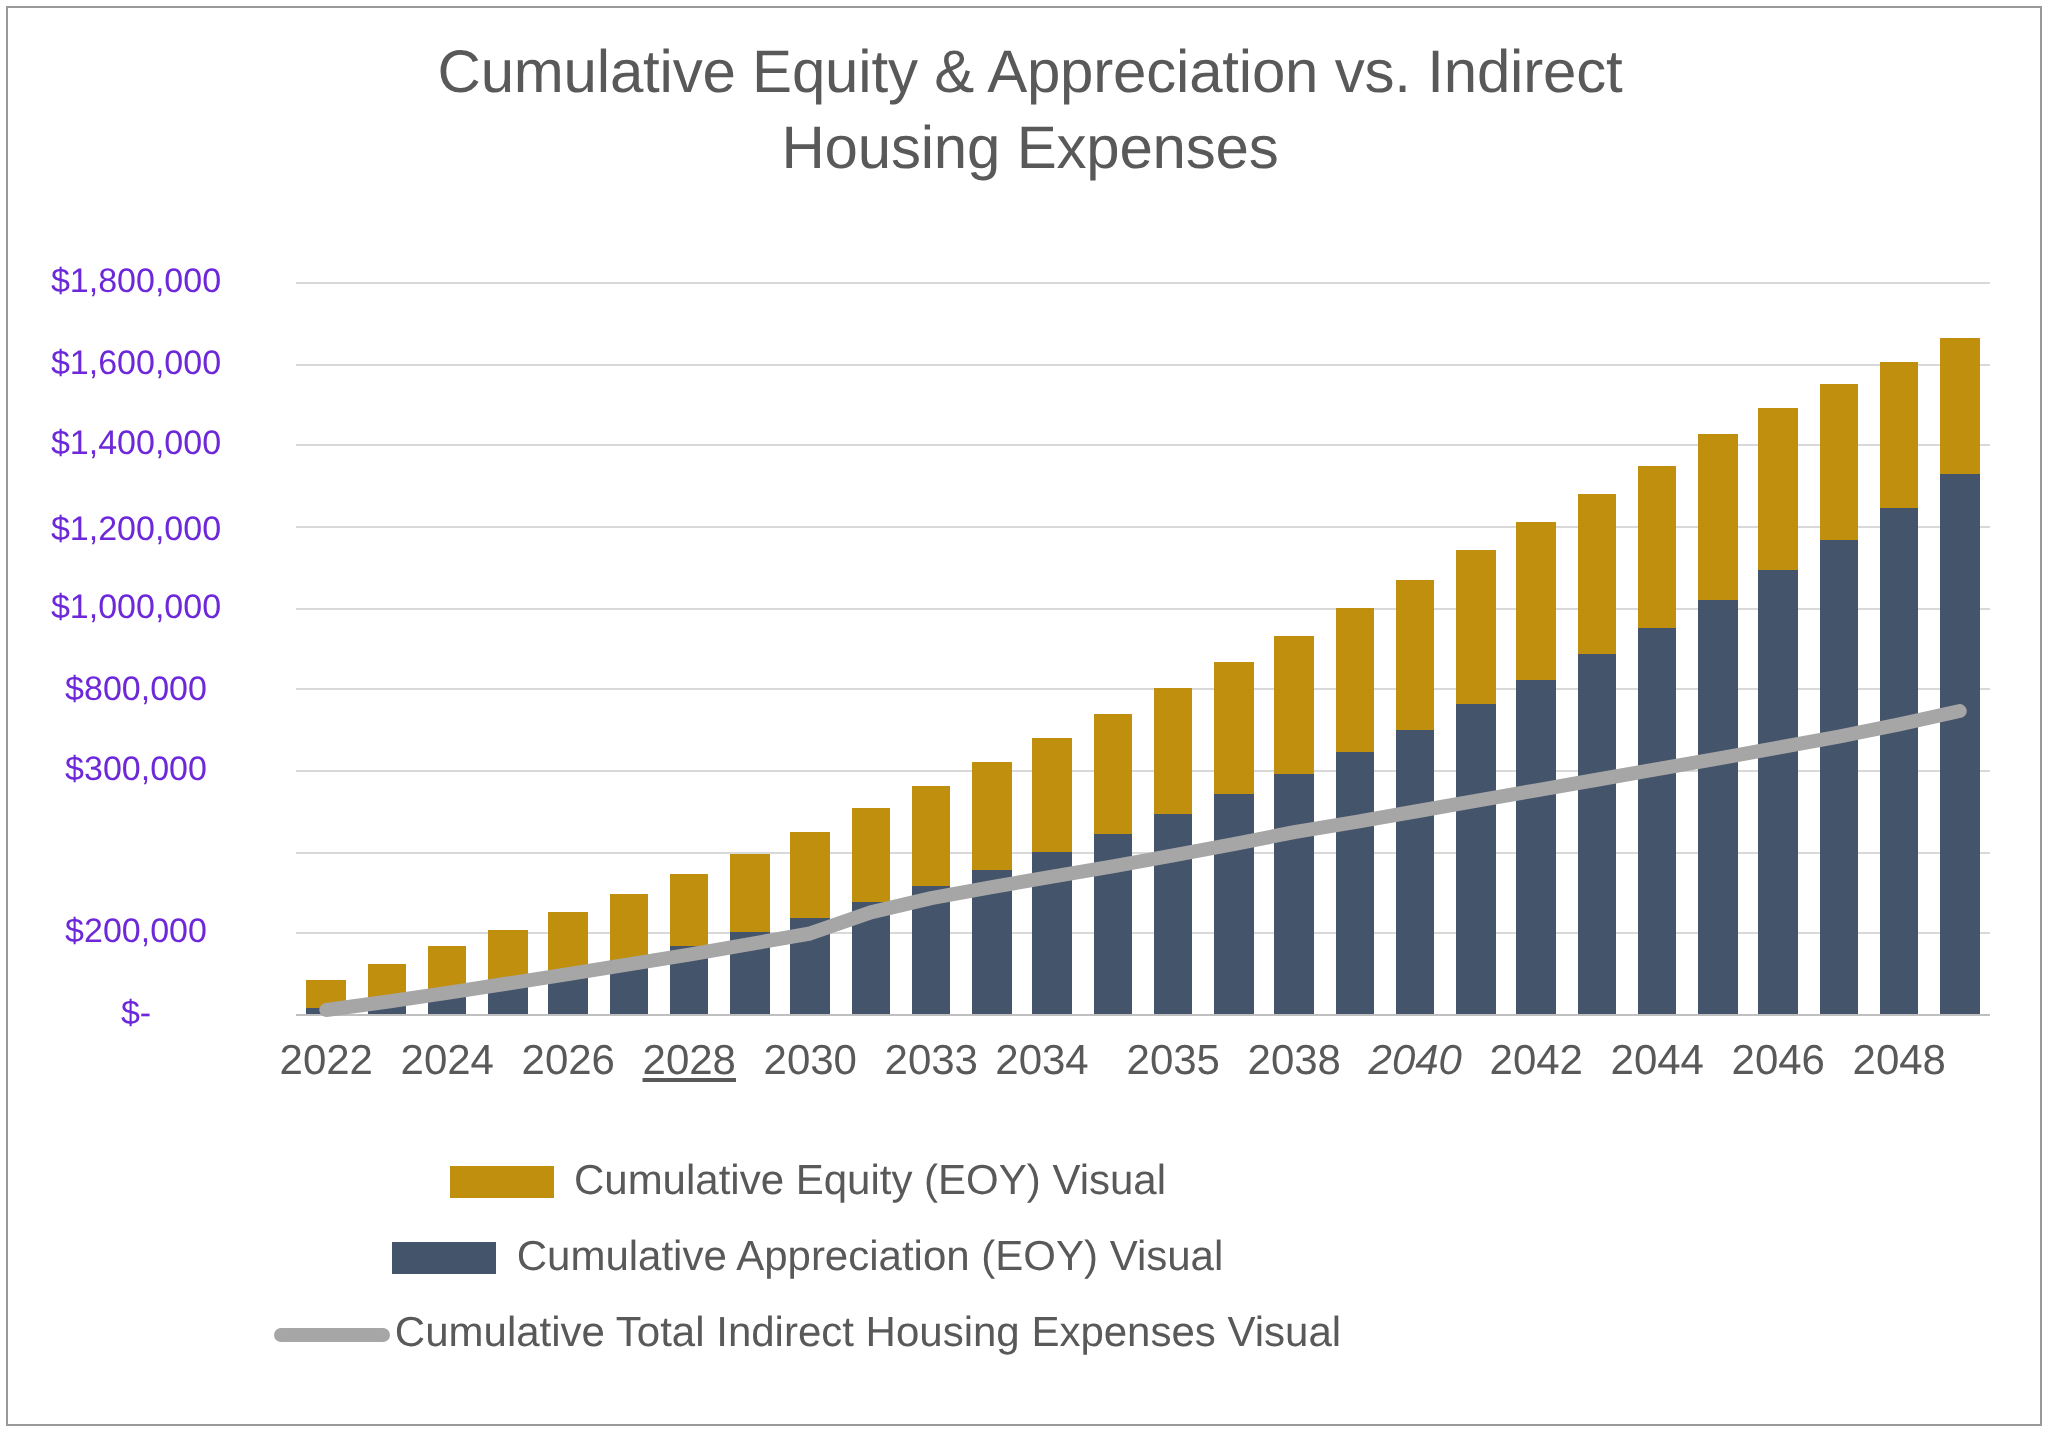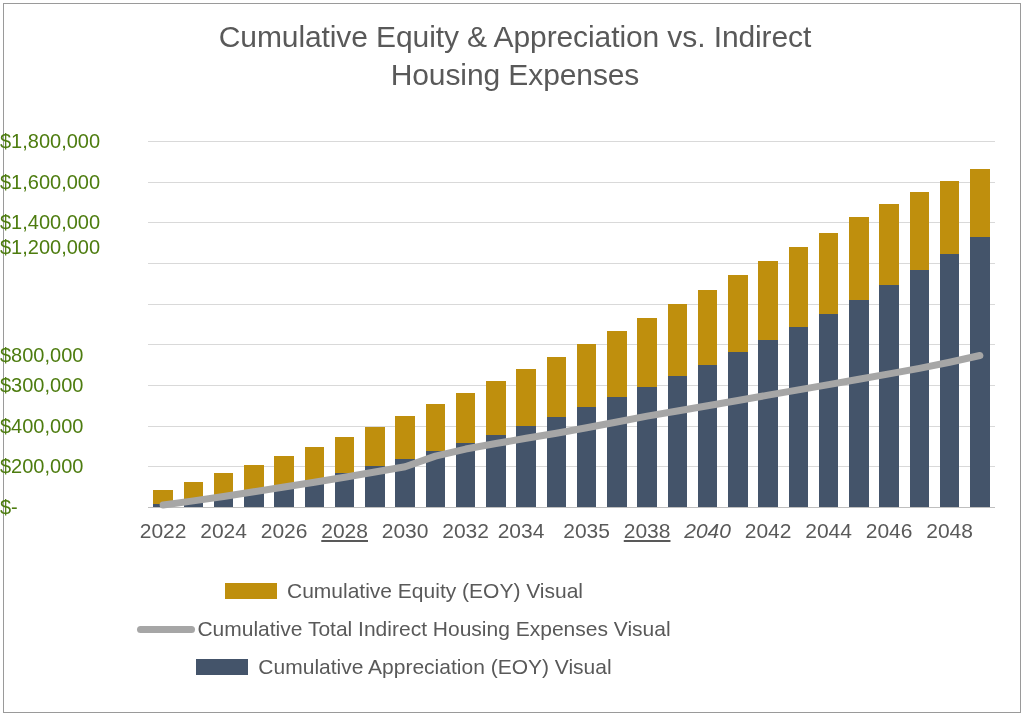--- a/index.html
+++ b/index.html
@@ -71,23 +71,23 @@
     position: absolute;
     left: 0px;
     top: 141px;
     width: 136px;
     height: 366px;
   }
   .y-tick-label {
     position: absolute;
     right: 0;
     width: 136px;
-    text-align: left;
-    font-size: 20px;
-    color: #4d7c0f;
+    text-align: center;
+    font-size: 17px;
+    color: #6d28d9;
     transform: translateY(-50%);
     white-space: nowrap;
   }
   
   #x-axis-labels {
     position: absolute;
     left: 148px;
     top: 519px;
     width: 847px;
     height: 34px;
@@ -158,24 +158,24 @@
 <div id="chart-frame">
 
   <div class="chart-border"></div>
 
   <div id="chart-title">Cumulative Equity &amp; Appreciation vs. Indirect
 Housing Expenses</div>
 
   <div id="y-axis-labels">
       <div class="y-tick-label" style="top: 366px;">$-</div>
       <div class="y-tick-label" style="top: 325.333px;">$200,000</div>
-      <div class="y-tick-label" style="top: 284.667px;">$400,000</div>
       <div class="y-tick-label" style="top: 244px;">$300,000</div>
-      <div class="y-tick-label" style="top: 214px;">$800,000</div>
-      <div class="y-tick-label" style="top: 106px; margin-left: 12px;">$1,200,000</div>
+      <div class="y-tick-label" style="top: 204px;">$800,000</div>
+      <div class="y-tick-label" style="top: 162.667px;">$1,000,000</div>
+      <div class="y-tick-label" style="top: 124px; margin-left: 12px;">$1,200,000</div>
       <div class="y-tick-label" style="top: 81.3333px;">$1,400,000</div>
       <div class="y-tick-label" style="top: 40.6667px;">$1,600,000</div>
       <div class="y-tick-label" style="top: 0px;">$1,800,000</div>
     </div>
 
   <div id="plot-area">
     <div id="gridlines">
         <div class="gridline baseline" style="top: 366px;"></div>
         <div class="gridline" style="top: 325.333px;"></div>
         <div class="gridline" style="top: 284.667px;"></div>
@@ -307,45 +307,45 @@
         </svg>
       </div>
   </div>
 
   <div id="x-axis-labels">
       <div class="x-tick-label" style="left: 15.125px;">2022</div>
       <div class="x-tick-label" style="left: 75.625px;">2024</div>
       <div class="x-tick-label" style="left: 136.125px;">2026</div>
       <div class="x-tick-label" style="left: 196.625px; text-decoration: underline;">2028</div>
       <div class="x-tick-label" style="left: 257.125px;">2030</div>
-      <div class="x-tick-label" style="left: 317.625px;">2032</div>
+      <div class="x-tick-label" style="left: 317.625px;">2033</div>
       <div class="x-tick-label" style="left: 373px;">2034</div>
       <div class="x-tick-label" style="left: 438.625px;">2035</div>
-      <div class="x-tick-label" style="left: 499.125px; text-decoration: underline;">2038</div>
+      <div class="x-tick-label" style="left: 499.125px;">2038</div>
       <div class="x-tick-label" style="left: 559.625px; font-style: italic;">2040</div>
       <div class="x-tick-label" style="left: 620.125px;">2042</div>
       <div class="x-tick-label" style="left: 680.625px;">2044</div>
       <div class="x-tick-label" style="left: 741.125px;">2046</div>
       <div class="x-tick-label" style="left: 801.625px;">2048</div>
     </div>
 
   <div id="legend">
       <div class="legend-row">
         <div class="legend-inner">
           <span class="legend-swatch" style="background: rgb(191, 143, 13);"></span>
           <span class="legend-label">Cumulative Equity (EOY) Visual</span>
         </div>
       </div>
       <div class="legend-row">
         <div class="legend-inner">
+          <span class="legend-swatch" style="background: rgb(68, 84, 106);"></span>
+          <span class="legend-label">Cumulative Appreciation (EOY) Visual</span>
+        </div>
+      </div>
+      <div class="legend-row">
+        <div class="legend-inner">
           <span class="legend-swatch line-swatch" style="background: rgb(166, 166, 166);"></span>
           <span class="legend-label">Cumulative Total Indirect Housing Expenses Visual</span>
         </div>
       </div>
-      <div class="legend-row">
-        <div class="legend-inner">
-          <span class="legend-swatch" style="background: rgb(68, 84, 106);"></span>
-          <span class="legend-label">Cumulative Appreciation (EOY) Visual</span>
-        </div>
-      </div>
     </div>
 
 </div>
 
 </body></html>

